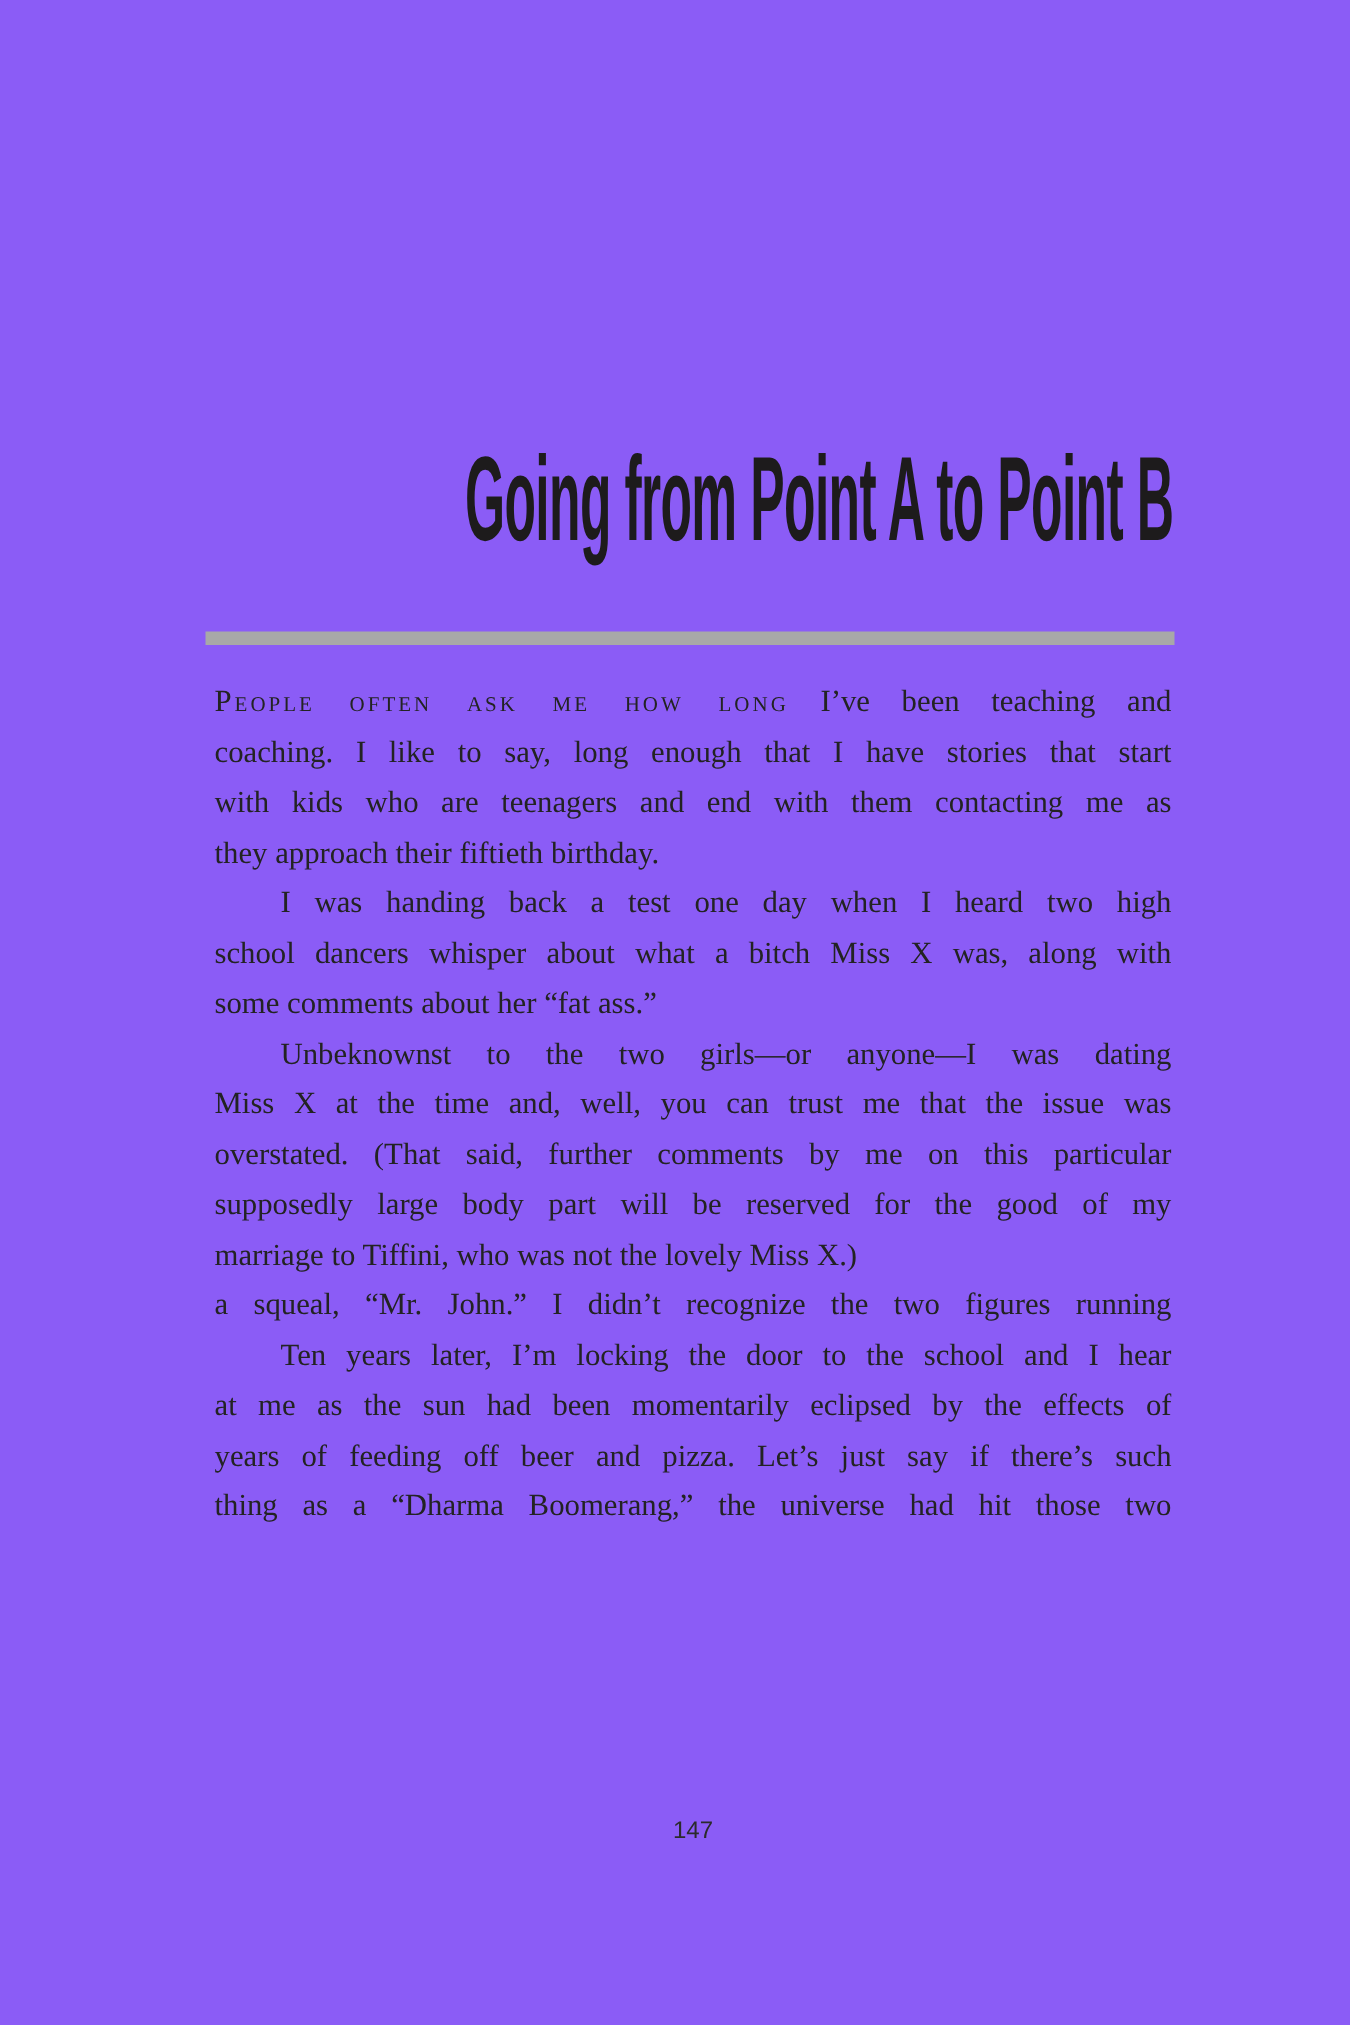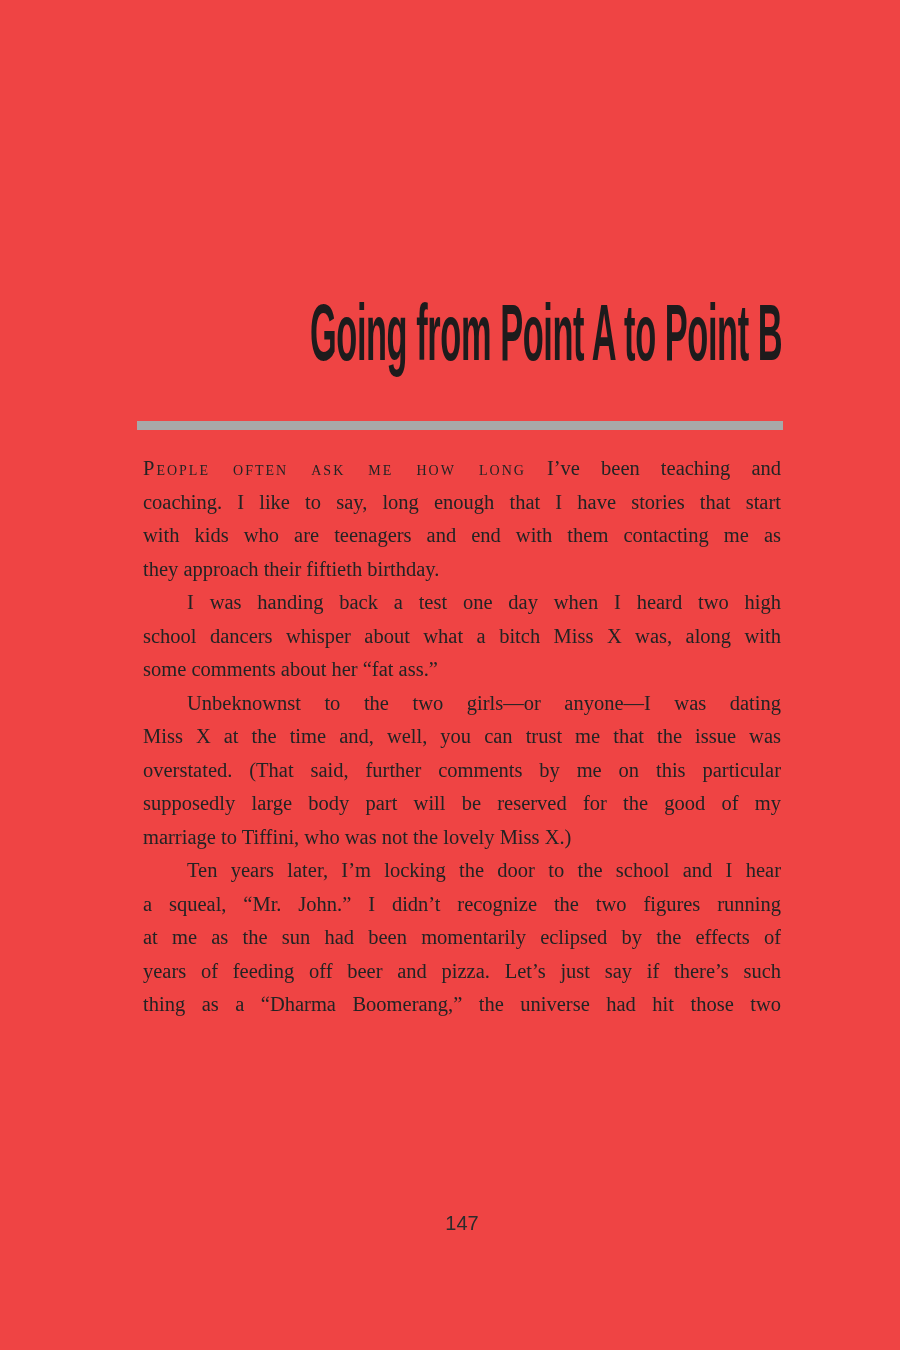--- a/index.html
+++ b/index.html
@@ -4,21 +4,21 @@
 <style>
   html, body {
     margin: 0;
     padding: 0;
     background: #ffffff;
   }
   .page {
     position: relative;
     width: 900px;
     height: 1350px;
-    background: #ef4444;
+    background: #8b5cf6;
     overflow: hidden;
   }
   .title {
     position: absolute;
     top: 293px;
     right: 118px;
     margin: 0;
     padding: 0;
     white-space: nowrap;
     text-align: right;
@@ -70,21 +70,21 @@
     font-variant: small-caps;
     letter-spacing: 2px;
   }
   .pagenum {
     position: absolute;
     top: 1212px;
     left: 143px;
     width: 638px;
     text-align: center;
     font-family: "Liberation Sans", sans-serif;
-    font-size: 20px;
+    font-size: 16px;
     color: #2b2b2b;
   }
 </style>
 </head>
 <body>
 
 <div class="page">
   <h1 class="title" style="color: rgb(29, 27, 28);"><span class="title-inner">Going from Point A to Point B</span></h1>
 
   <div class="rule" style="background: rgb(168, 168, 168);"></div>
@@ -102,22 +102,22 @@
         <div class="line last">some comments about her “fat ass.”</div>
       </div>
       <div class="para">
         <div class="line indent">Unbeknownst to the two girls—or anyone—I was dating</div>
         <div class="line">Miss X at the time and, well, you can trust me that the issue was</div>
         <div class="line">overstated. (That said, further comments by me on this particular</div>
         <div class="line">supposedly large body part will be reserved for the good of my</div>
         <div class="line last">marriage to Tiffini, who was not the lovely Miss X.)</div>
       </div>
       <div class="para">
+        <div class="line">a squeal, “Mr. John.” I didn’t recognize the two figures running</div>
         <div class="line indent">Ten years later, I’m locking the door to the school and I hear</div>
-        <div class="line">a squeal, “Mr. John.” I didn’t recognize the two figures running</div>
         <div class="line">at me as the sun had been momentarily eclipsed by the effects of</div>
         <div class="line">years of feeding off beer and pizza. Let’s just say if there’s such</div>
         <div class="line">thing as a “Dharma Boomerang,” the universe had hit those two</div>
       </div>
     </div>
 
   <div class="pagenum">147</div>
 </div>
 
 </body></html>

